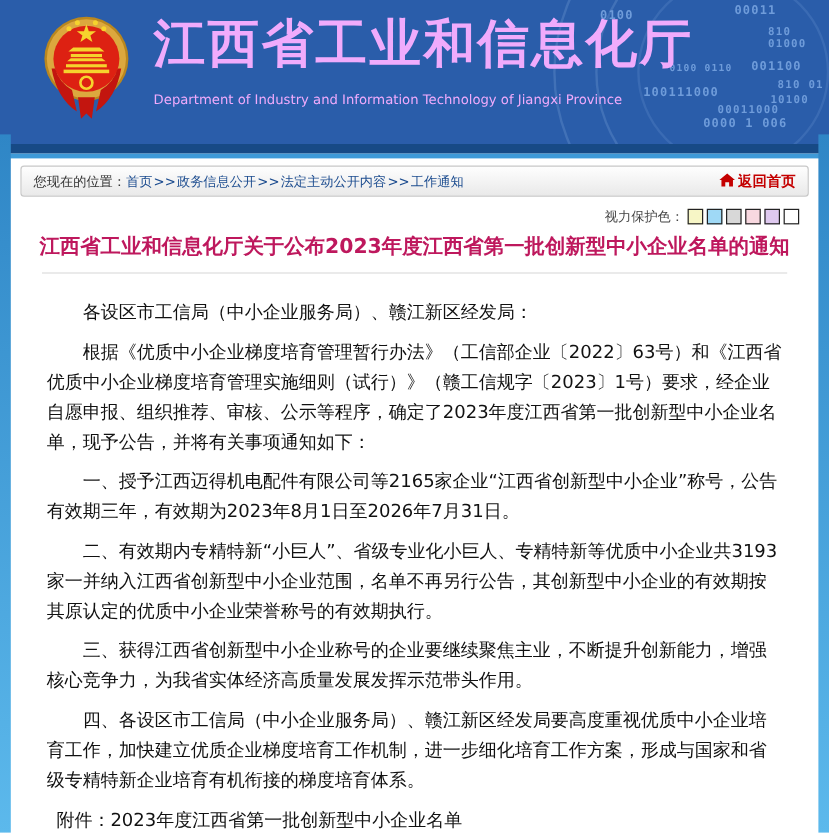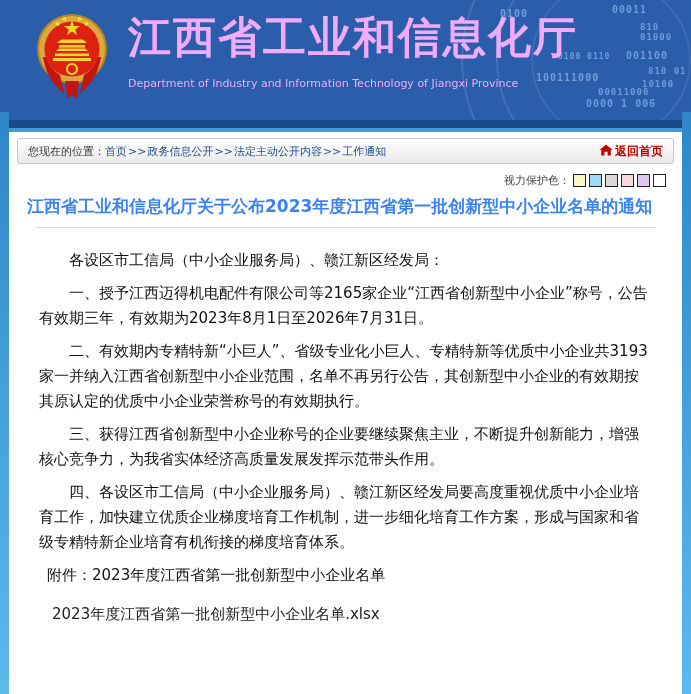--- a/index.html
+++ b/index.html
@@ -47,22 +47,22 @@
   .crumb-sep { color:#1c4c8f; margin:0 1px; }
   .home-link { display:flex; align-items:center; gap:2px; color:#c40000;
     font-weight:bold; font-size:12px; text-decoration:none; white-space:nowrap; }
 
   
   .eye-row { display:flex; justify-content:flex-end; align-items:center;
     margin:9px 16px 0; font-size:11px; color:#444; }
   .swatch { width:13px; height:13px; border:1px solid #222; margin-left:3px; cursor:pointer; }
 
   
-  .article-title { margin:7px 18px 0; text-align:left; font-size:17px;
-    font-weight:bold; color:#3b82f6; line-height:1.35; }
+  .article-title { margin:7px 18px 0; text-align:center; font-size:17px;
+    font-weight:bold; color:#be185d; line-height:1.35; }
   .title-sep { border-bottom:1px solid #dcdcdc; margin:9px 26px 0; }
   .article-body { padding:20px 30px 0; font-size:15px; line-height:25px; color:#111; }
   .article-body p { margin:0 0 8px; text-indent:2em; }
   .attachment-label { margin-top:18px; padding-left:8px; text-indent:0 !important; }
   .attachment-link { display:flex; align-items:center; gap:5px; margin:14px 0 0;
     padding-left:8px; color:#222; text-decoration:none; font-size:15px; }
 </style>
 </head>
 <body>
 
@@ -151,20 +151,21 @@
     <span class="swatch" style="background: rgb(248, 216, 224);"></span>
     <span class="swatch" style="background: rgb(223, 201, 240);"></span>
     <span class="swatch" style="background: rgb(255, 255, 255);"></span>
   </div>
 
   <h1 class="article-title">江西省工业和信息化厅关于公布2023年度江西省第一批创新型中小企业名单的通知</h1>
   <div class="title-sep"></div>
 
   <div class="article-body">
     <p>各设区市工信局（中小企业服务局）、赣江新区经发局：</p>
+    <p>根据《优质中小企业梯度培育管理暂行办法》（工信部企业〔2022〕63号）和《江西省优质中小企业梯度培育管理实施细则（试行）》（赣工信规字〔2023〕1号）要求，经企业自愿申报、组织推荐、审核、公示等程序，确定了2023年度江西省第一批创新型中小企业名单，现予公告，并将有关事项通知如下：</p>
     <p>一、授予江西迈得机电配件有限公司等2165家企业“江西省创新型中小企业”称号，公告有效期三年，有效期为2023年8月1日至2026年7月31日。</p>
     <p>二、有效期内专精特新“小巨人”、省级专业化小巨人、专精特新等优质中小企业共3193家一并纳入江西省创新型中小企业范围，名单不再另行公告，其创新型中小企业的有效期按其原认定的优质中小企业荣誉称号的有效期执行。</p>
     <p>三、获得江西省创新型中小企业称号的企业要继续聚焦主业，不断提升创新能力，增强核心竞争力，为我省实体经济高质量发展发挥示范带头作用。</p>
     <p>四、各设区市工信局（中小企业服务局）、赣江新区经发局要高度重视优质中小企业培育工作，加快建立优质企业梯度培育工作机制，进一步细化培育工作方案，形成与国家和省级专精特新企业培育有机衔接的梯度培育体系。</p>
 
     <p class="attachment-label">附件：2023年度江西省第一批创新型中小企业名单</p>
 
     <a href="#" class="attachment-link">
       <span>
         

